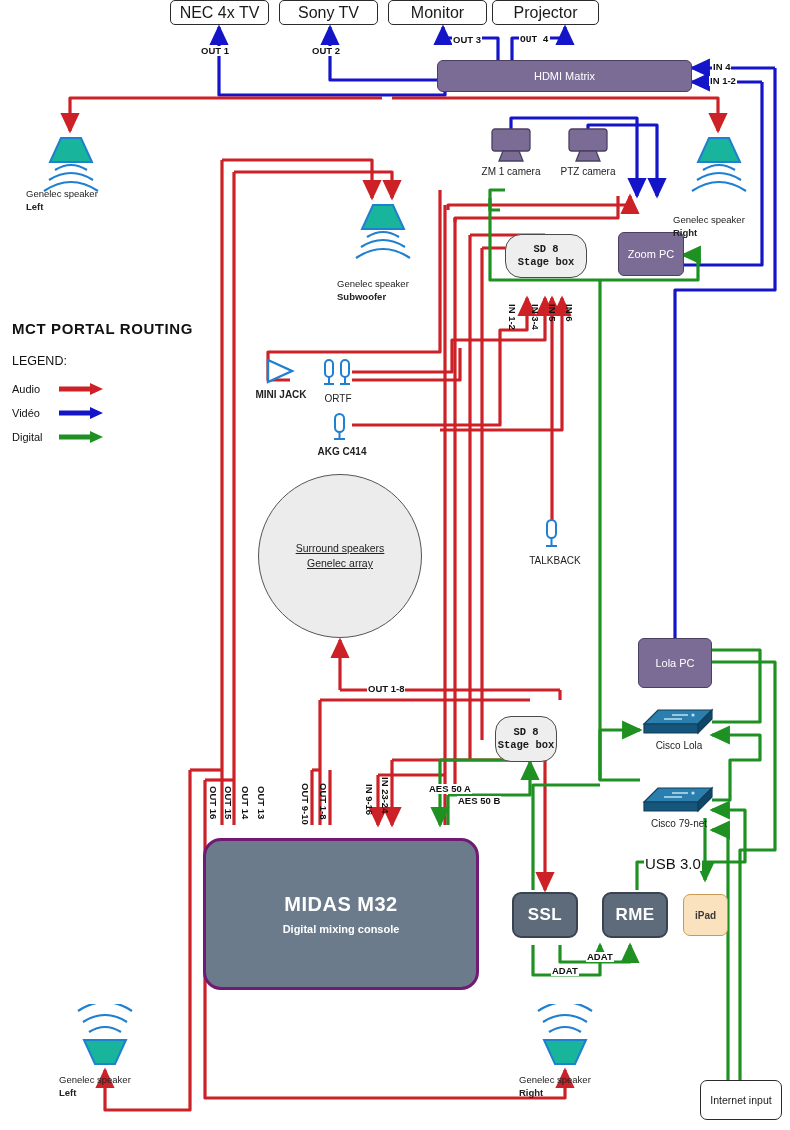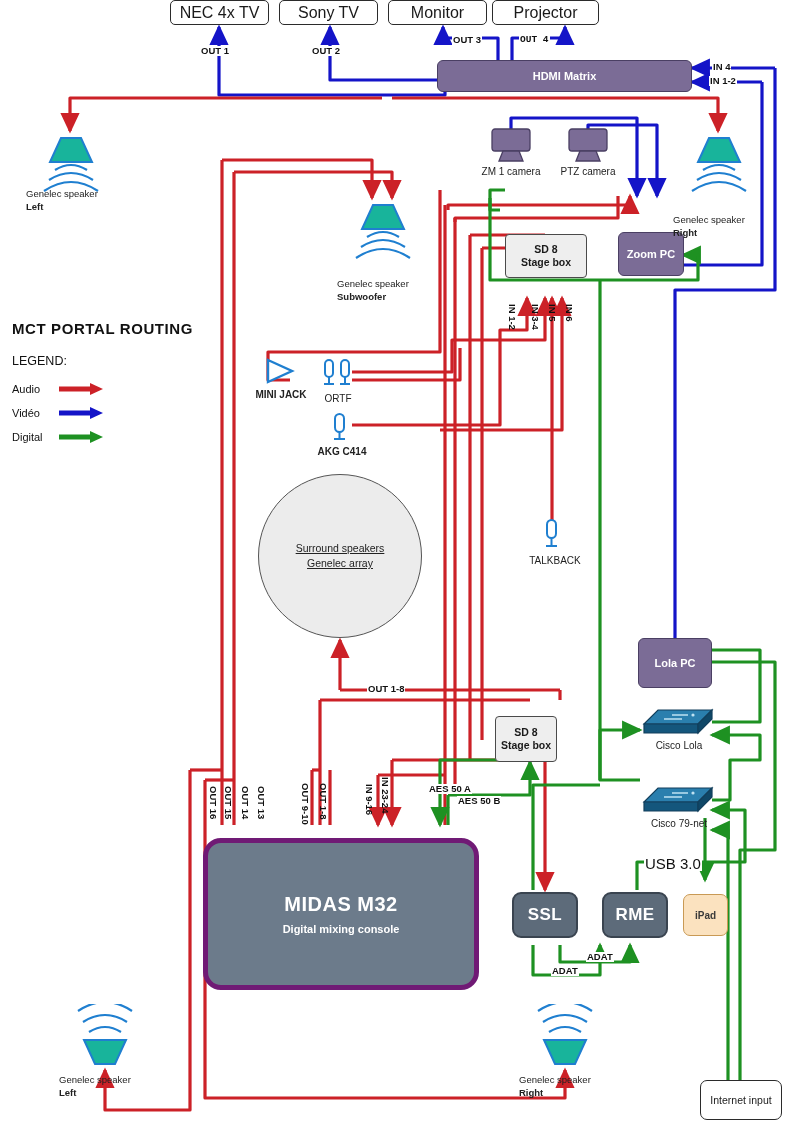--- a/index.html
+++ b/index.html
@@ -36,31 +36,32 @@
     font-size: 16px;
     color: #1a1a1a;
   }
   
   .purple-box {
     background: #7b6c96;
     border: 1.3px solid #4a3f63;
     border-radius: 6px;
     color: #ffffff;
     font-size: 11px;
-    font-weight: 700;
+    font-weight: 400;
   }
   
   .stage-box {
     background: #eeeeee;
     border: 1.3px solid #4a4a4a;
-    border-radius: 4px;
+    border-radius: 16px;
     font-size: 10.5px;
     font-weight: 700;
     color: #1a1a1a;
     line-height: 1.25;
+    font-family: Liberation Mono, monospace;
   }
   
   .slate-box {
     background: #5d6b7a;
     border: 2.5px solid #3a4450;
     border-radius: 9px;
     color: #ffffff;
     font-size: 17px;
     font-weight: 700;
     letter-spacing: .4px;
@@ -68,21 +69,21 @@
   .ipad-box {
     background: #fbe2bf;
     border: 1.4px solid #c99a55;
     border-radius: 7px;
     color: #3a3a3a;
     font-size: 10px;
     font-weight: 700;
   }
   .console-box {
     background: #6c7b8b;
-    border: 5px solid #701a75;
+    border: 3px solid #701a75;
     border-radius: 18px;
     flex-direction: column;
     color: #ffffff;
   }
   .console-title { font-size: 20px; font-weight: 700; letter-spacing: .5px; }
   .console-sub { font-size: 11px; font-weight: 700; margin-top: 7px; }
   .circle-box {
     background: #ececec;
     border: 1.2px solid #555;
     border-radius: 50%;

